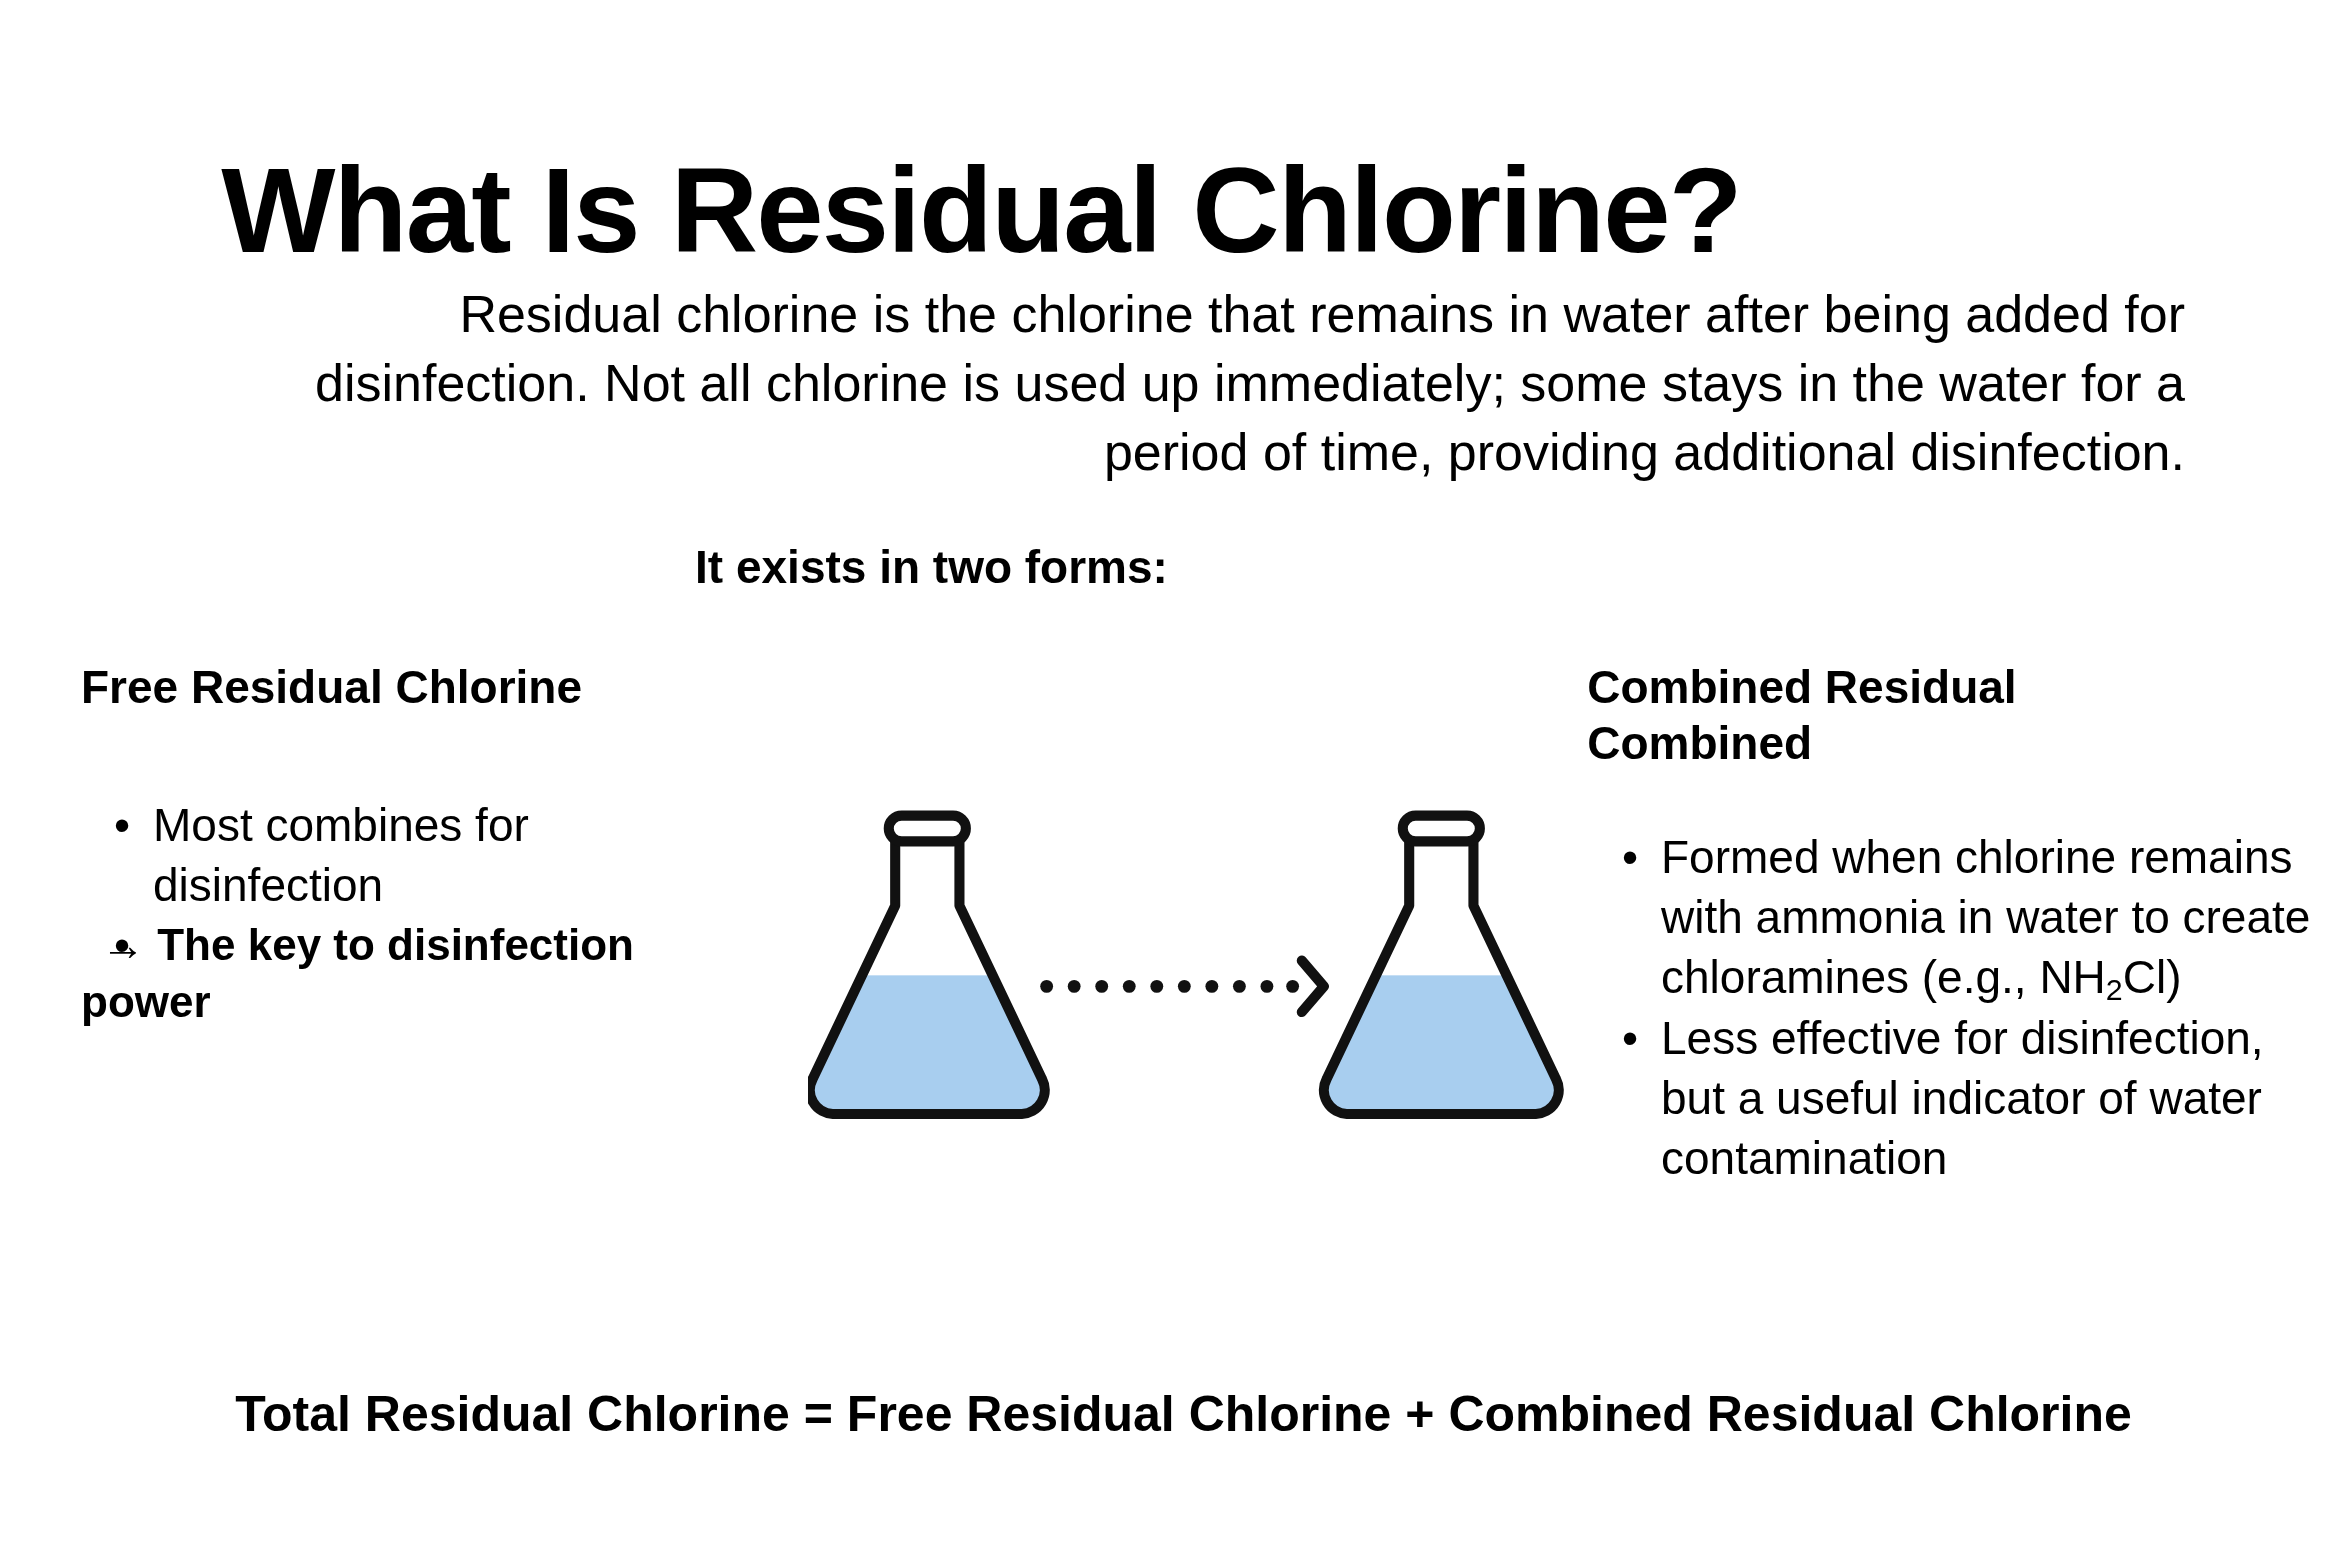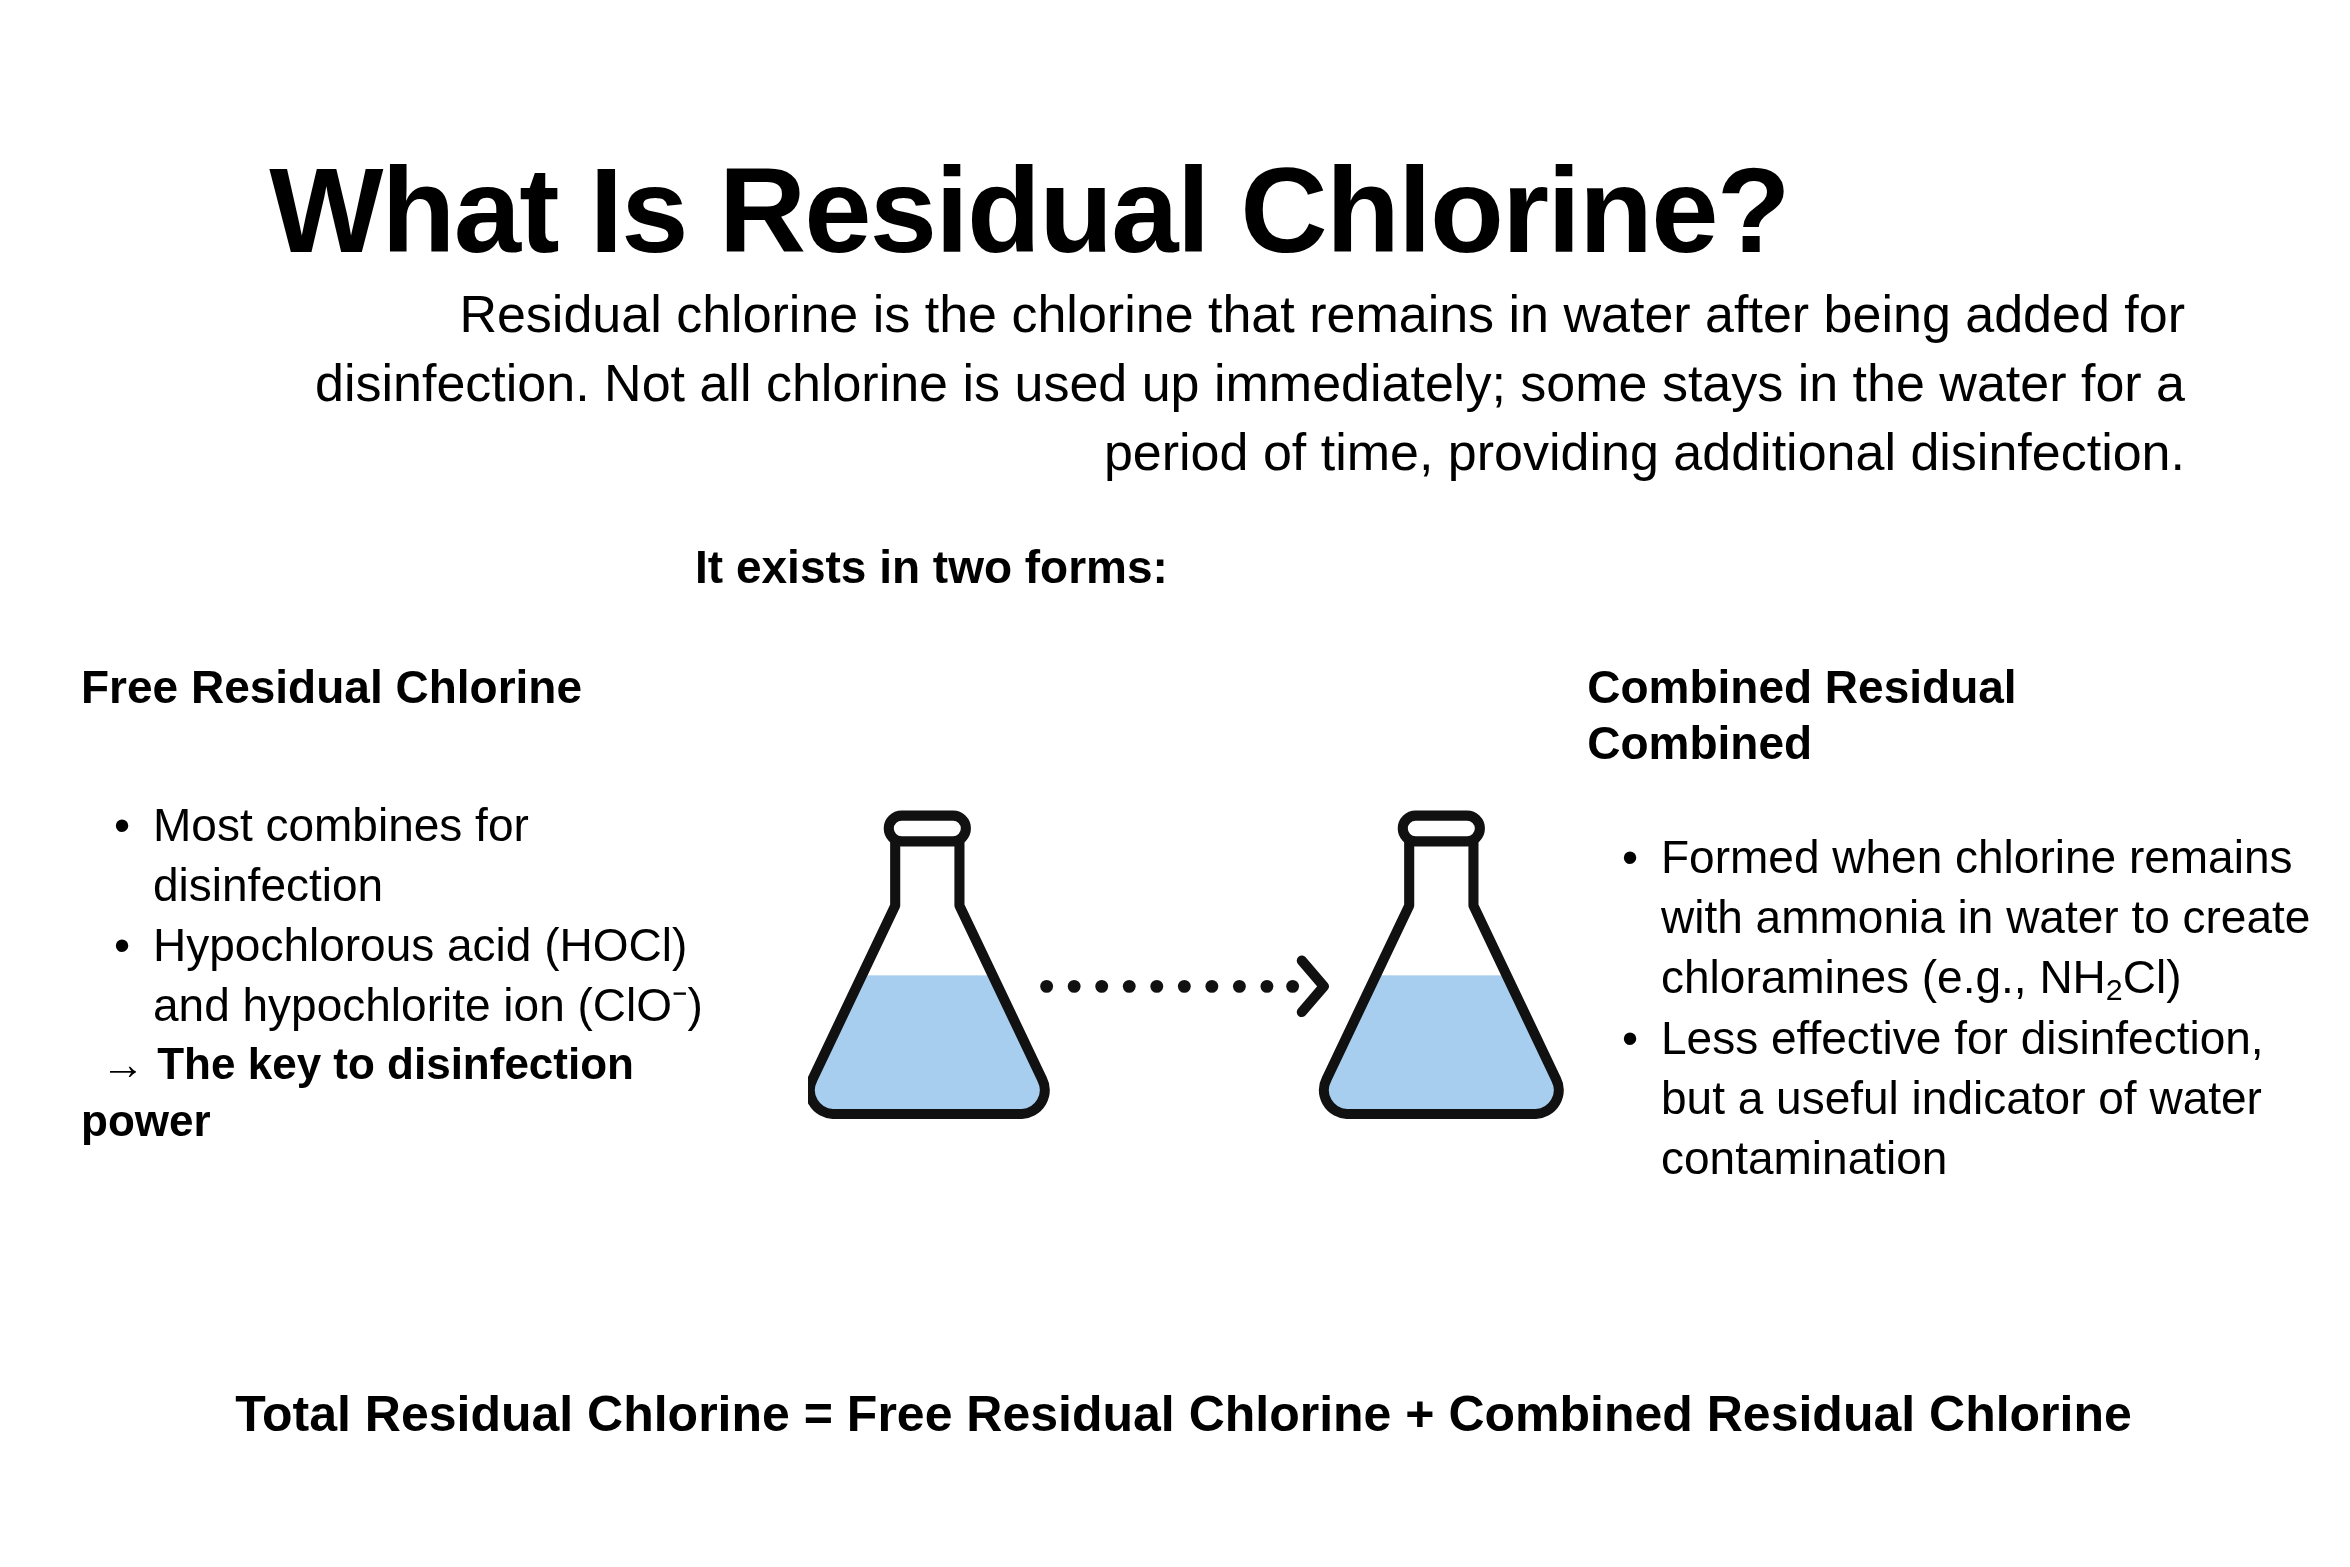--- a/index.html
+++ b/index.html
@@ -24,21 +24,20 @@
     position: absolute;
     left: 0;
     top: 66px;
     width: 1962px;
     text-align: center;
     font-size: 121px;
     font-weight: 700;
     letter-spacing: -1.8px;
     line-height: 1.05;
     white-space: nowrap;
-    padding-left: 48px;
   }
 
   
   .intro {
     position: absolute;
     left: 165px;
     top: 280px;
     width: 2020px;
     text-align: right;
     font-size: 52px;
@@ -150,21 +149,20 @@
   <div class="col col-left">
     <div class="col-head">Free Residual Chlorine</div>
 
     <ul class="bullets">
       <li>
         <span class="dot">•</span>
         <span>Most combines for disinfection</span>
       </li>
       <li>
         <span class="dot">•</span>
-        <span>Hypochlorous acid (HOCl) and hypochlorite ion (ClO⁻)</span>
       </li>
     </ul>
 
     <div class="key-note">
       <span class="arrow">→</span>
       <span>The key to disinfection power</span>
     </div>
   </div>
 
   <div class="col col-right">

